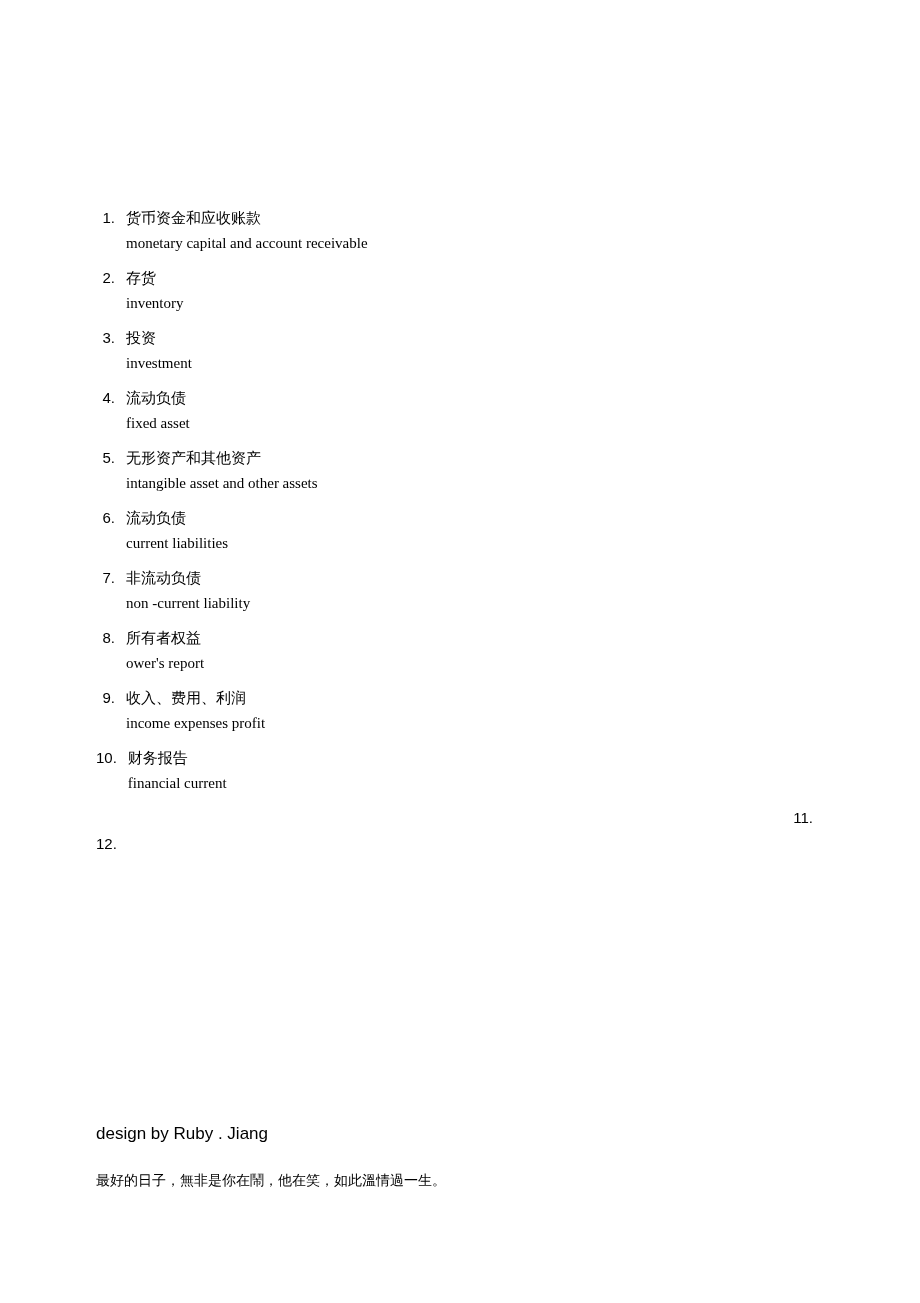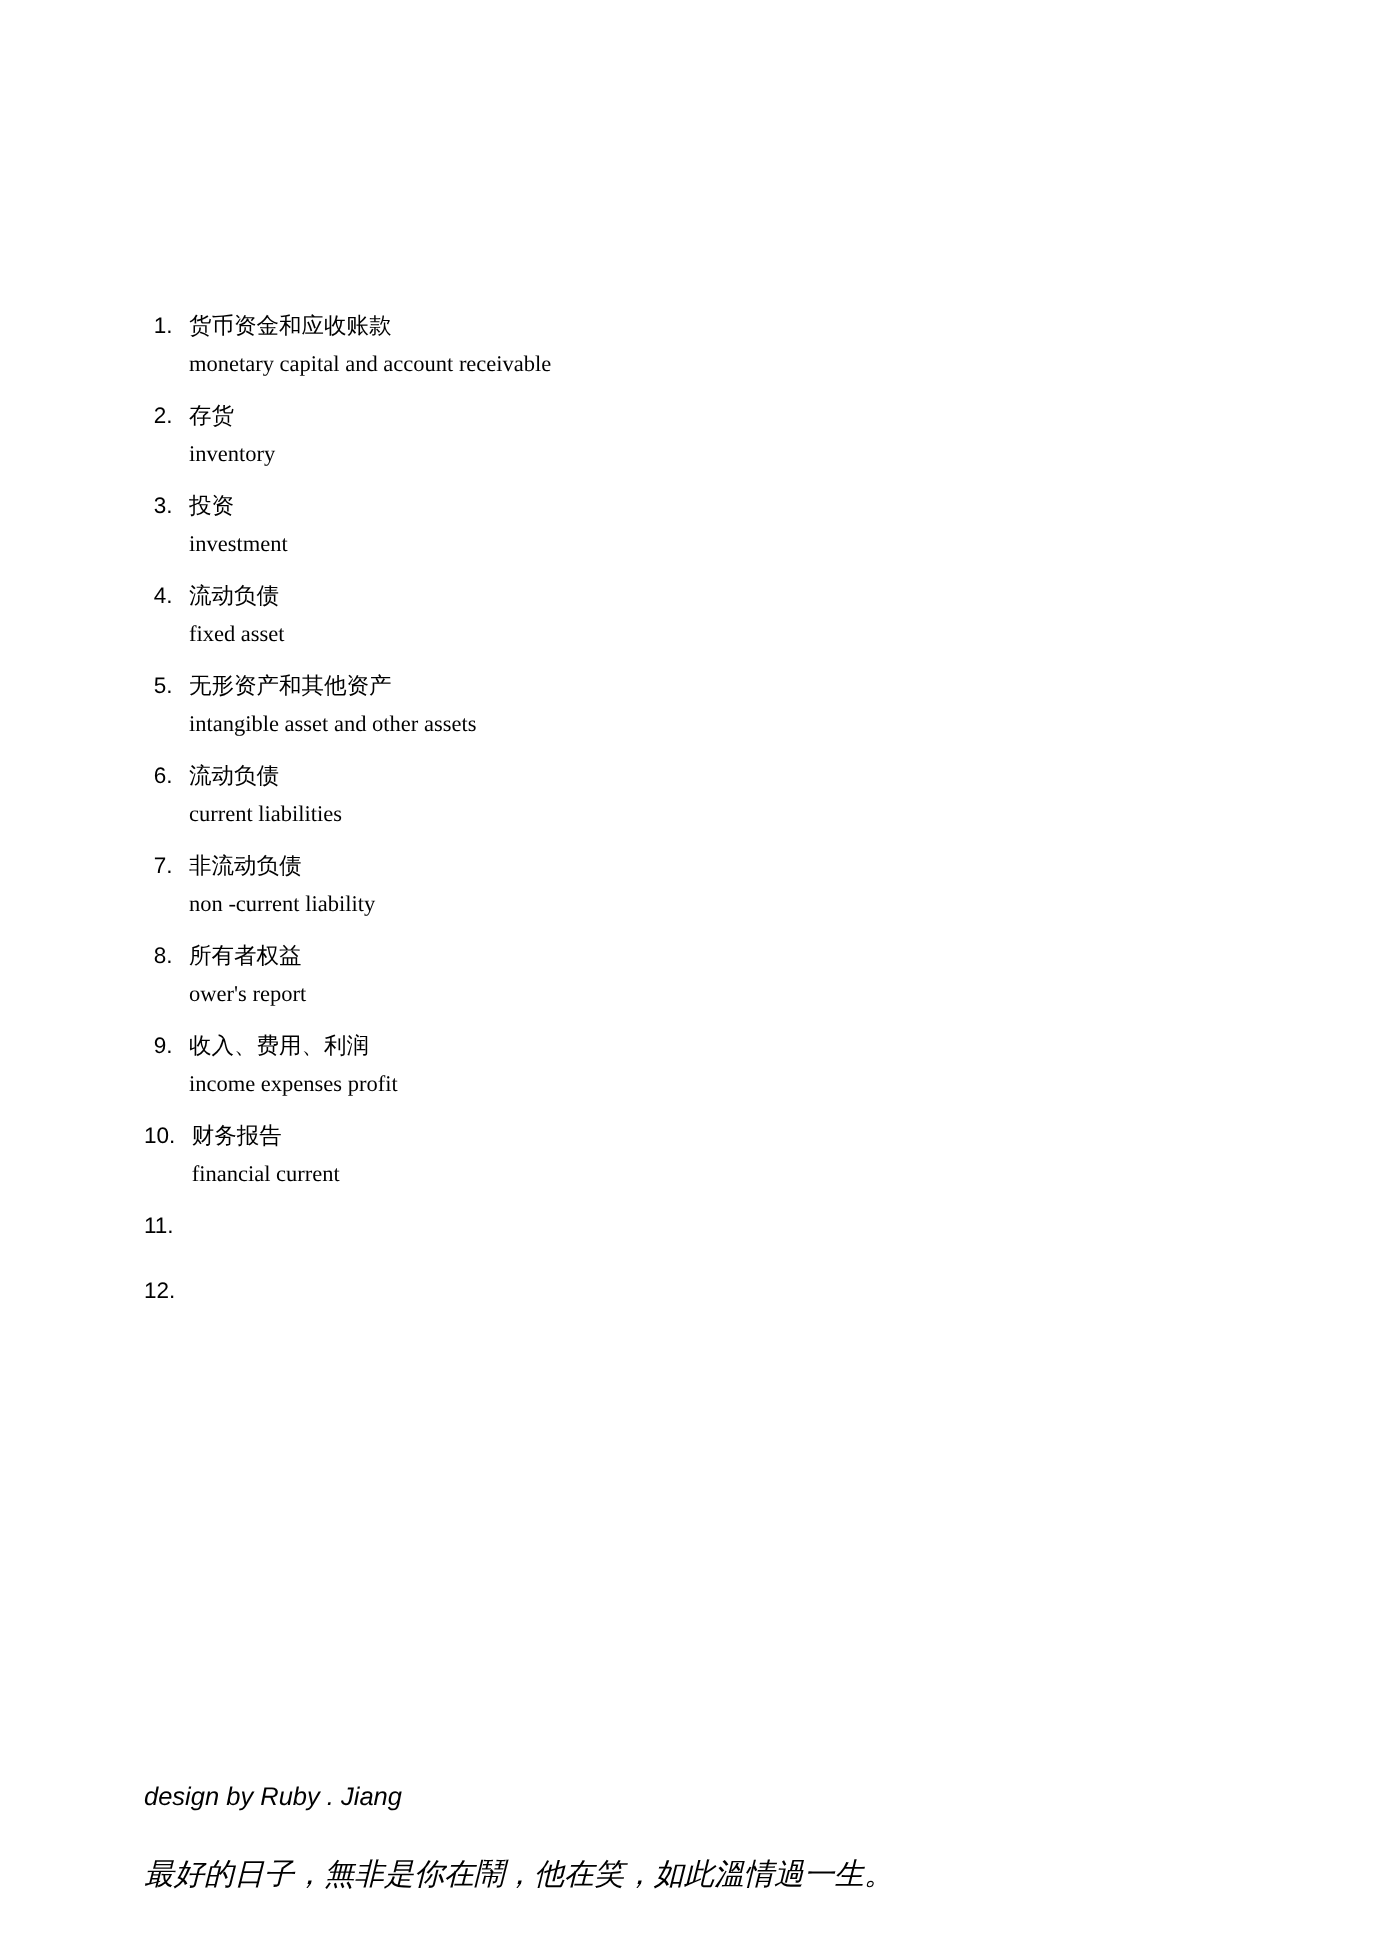--- a/index.html
+++ b/index.html
@@ -41,31 +41,30 @@
     .cn-text {
       font-family: "SimSun", "Microsoft YaHei", sans-serif;
       margin-bottom: 2px;
     }
     .en-text {
       font-family: Liberation Serif, serif;
     }
     .footer {
       position: absolute;
       left: 96px;
-      top: 1188px;
-      font-style: italic;
+      top: 1124px;
     }
     .footer-title {
       font-size: 17px;
       font-family: Arial, sans-serif;
       color: #000000;
       margin-bottom: 28px;
     }
     .footer-quote {
-      font-size: 20px;
+      font-size: 14px;
       font-family: "SimSun", "Microsoft YaHei", sans-serif;
       color: #000000;
     }
   </style>
 </head>
 <body>
 
 <div class="content">
   <ol class="list">
     <li class="list-item">
@@ -131,21 +130,21 @@
         <div class="en-text">income   expenses  profit</div>
       </div>
     </li>
     <li class="list-item">
       <div class="list-number">10.</div>
       <div class="list-content">
         <div class="cn-text">财务报告</div>
         <div class="en-text">financial current</div>
       </div>
     </li>
-    <li class="list-item" style="margin-bottom:20px;">
+    <li class="list-item" style="margin-bottom:1px;flex-direction:column;">
       <div class="list-number">11.</div>
       <div class="list-content">
         <div class="cn-text"></div>
       </div>
     </li>
     <li class="list-item">
       <div class="list-number">12.</div>
       <div class="list-content">
         <div class="cn-text"></div>
       </div>

